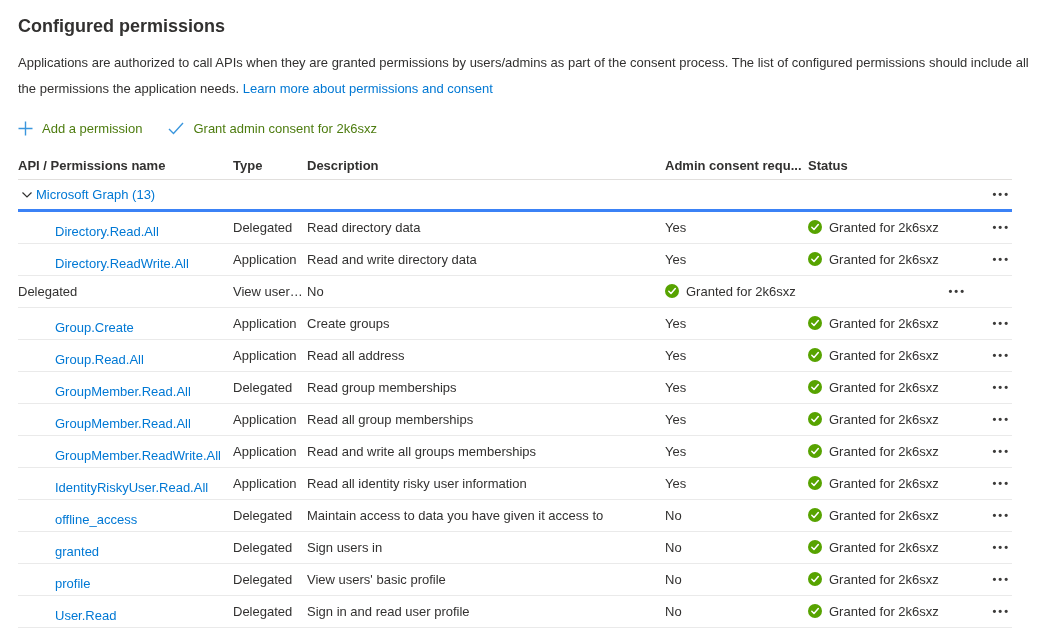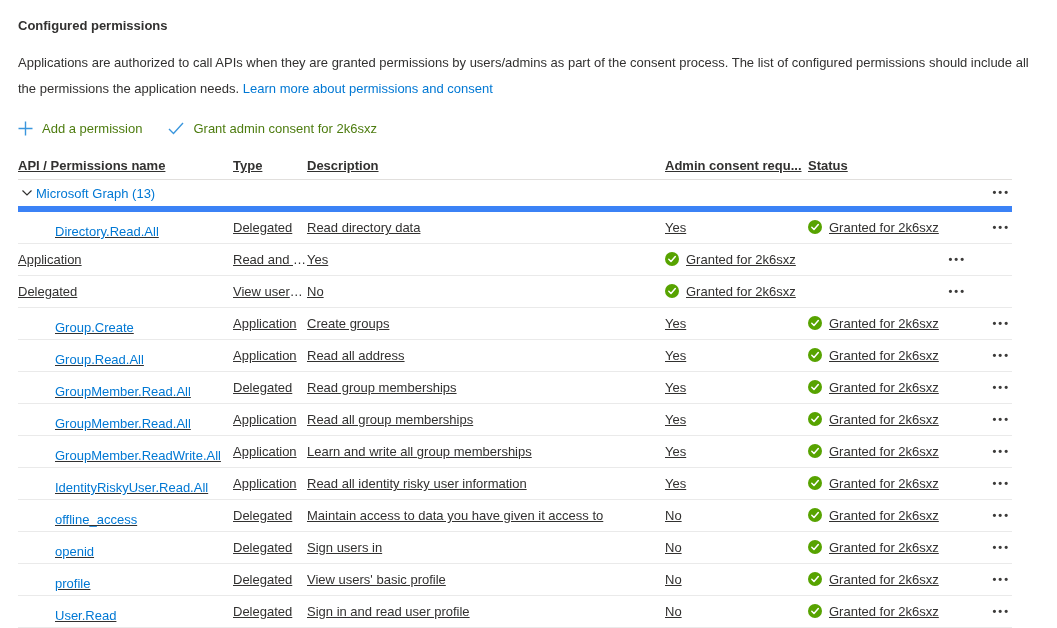--- a/index.html
+++ b/index.html
@@ -4,45 +4,44 @@
 <style>
   * { box-sizing: border-box; margin: 0; padding: 0; }
   html, body { background: #ffffff; }
   body {
     width: 1057px; height: 628px; overflow: hidden;
     font-family: "Liberation Sans", "DejaVu Sans", sans-serif;
     font-size: 13px; color: #323130;
   }
   .page { padding: 14px 18px 0 18px; }
 
-  .title { font-size: 13px; font-weight: 600; line-height: 24px; color: #323130; }
+  .title { font-size: 18px; font-weight: 600; line-height: 24px; color: #323130; }
 
   .desc { margin-top: 12px; line-height: 26px; max-width: 1021px; }
   .desc a { color: #0078d4; text-decoration: none; cursor: pointer; }
 
   .toolbar { margin-top: 14px; height: 24px; display: flex; align-items: center; }
   .toolbar-btn {
     display: inline-flex; align-items: center; gap: 9px;
     background: none; border: none; padding: 0; margin-right: 26px;
     font: inherit; color: #4d7c0f; cursor: pointer; white-space: nowrap;
   }
   .toolbar-btn svg { display: block; }
 
   .table { margin-top: 12px; width: 994px; }
   .thead, .row {
     display: grid;
     grid-template-columns: 215px 74px 358px 143px 1fr 44px;
     align-items: center;
-    text-decoration: underline;
   }
   .thead { height: 28px; font-weight: 600; border-bottom: 1px solid #e1dfdd; }
   .row { height: 32px; border-bottom: 1px solid #eaeaea; }
   .group-row {
     display: grid; grid-template-columns: 1fr 44px;
-    align-items: center; height: 32px; border-bottom: 6px solid #3b82f6;
+    align-items: center; height: 32px; border-bottom: 3px solid #3b82f6;
   }
   .group-left { display: flex; align-items: center; padding-left: 3px; gap: 3px; }
   .chev { display: inline-flex; align-items: center; cursor: pointer; }
 
   .cell { overflow: hidden; white-space: nowrap; text-overflow: ellipsis; }
   .cell-name { padding-left: 37px; margin-top: 8px; }
   a.perm { color: #0078d4; text-decoration: none; cursor: pointer; }
 
   .status { display: flex; align-items: flex-start; gap: 7px; }
   .status svg { flex: 0 0 auto; display: block; }
@@ -120,20 +119,23 @@
         <path d="M3.8 7.3 L6 9.5 L10.3 4.6" stroke="#ffffff" stroke-width="1.5" fill="none" stroke-linecap="round" stroke-linejoin="round"></path>
       </svg>
       <span>Granted for 2k6sxz</span>
     </div>
     <div class="cell menu-cell">
       <button class="menu-btn">•••</button>
     </div>
   </div>
 
   <div class="row">
+    <div class="cell cell-name">
+      <a class="perm" href="#">Directory.ReadWrite.All</a>
+    </div>
     <div class="cell">Application</div>
     <div class="cell">Read and write directory data</div>
     <div class="cell">Yes</div>
     <div class="cell status">
       <svg width="14" height="14" viewBox="0 0 14 14">
         <circle cx="7" cy="7" r="7" fill="#57a300"></circle>
         <path d="M3.8 7.3 L6 9.5 L10.3 4.6" stroke="#ffffff" stroke-width="1.5" fill="none" stroke-linecap="round" stroke-linejoin="round"></path>
       </svg>
       <span>Granted for 2k6sxz</span>
     </div>
@@ -232,21 +234,21 @@
     <div class="cell menu-cell">
       <button class="menu-btn">•••</button>
     </div>
   </div>
 
   <div class="row">
     <div class="cell cell-name">
       <a class="perm" href="#">GroupMember.ReadWrite.All</a>
     </div>
     <div class="cell">Application</div>
-    <div class="cell">Learn and write all group memberships</div>
+    <div class="cell">Read and write all groups memberships</div>
     <div class="cell">Yes</div>
     <div class="cell status">
       <svg width="14" height="14" viewBox="0 0 14 14">
         <circle cx="7" cy="7" r="7" fill="#57a300"></circle>
         <path d="M3.8 7.3 L6 9.5 L10.3 4.6" stroke="#ffffff" stroke-width="1.5" fill="none" stroke-linecap="round" stroke-linejoin="round"></path>
       </svg>
       <span>Granted for 2k6sxz</span>
     </div>
     <div class="cell menu-cell">
       <button class="menu-btn">•••</button>
@@ -286,21 +288,21 @@
       </svg>
       <span>Granted for 2k6sxz</span>
     </div>
     <div class="cell menu-cell">
       <button class="menu-btn">•••</button>
     </div>
   </div>
 
   <div class="row">
     <div class="cell cell-name">
-      <a class="perm" href="#">openid</a>
+      <a class="perm" href="#">granted</a>
     </div>
     <div class="cell">Delegated</div>
     <div class="cell">Sign users in</div>
     <div class="cell">No</div>
     <div class="cell status">
       <svg width="14" height="14" viewBox="0 0 14 14">
         <circle cx="7" cy="7" r="7" fill="#57a300"></circle>
         <path d="M3.8 7.3 L6 9.5 L10.3 4.6" stroke="#ffffff" stroke-width="1.5" fill="none" stroke-linecap="round" stroke-linejoin="round"></path>
       </svg>
       <span>Granted for 2k6sxz</span>

